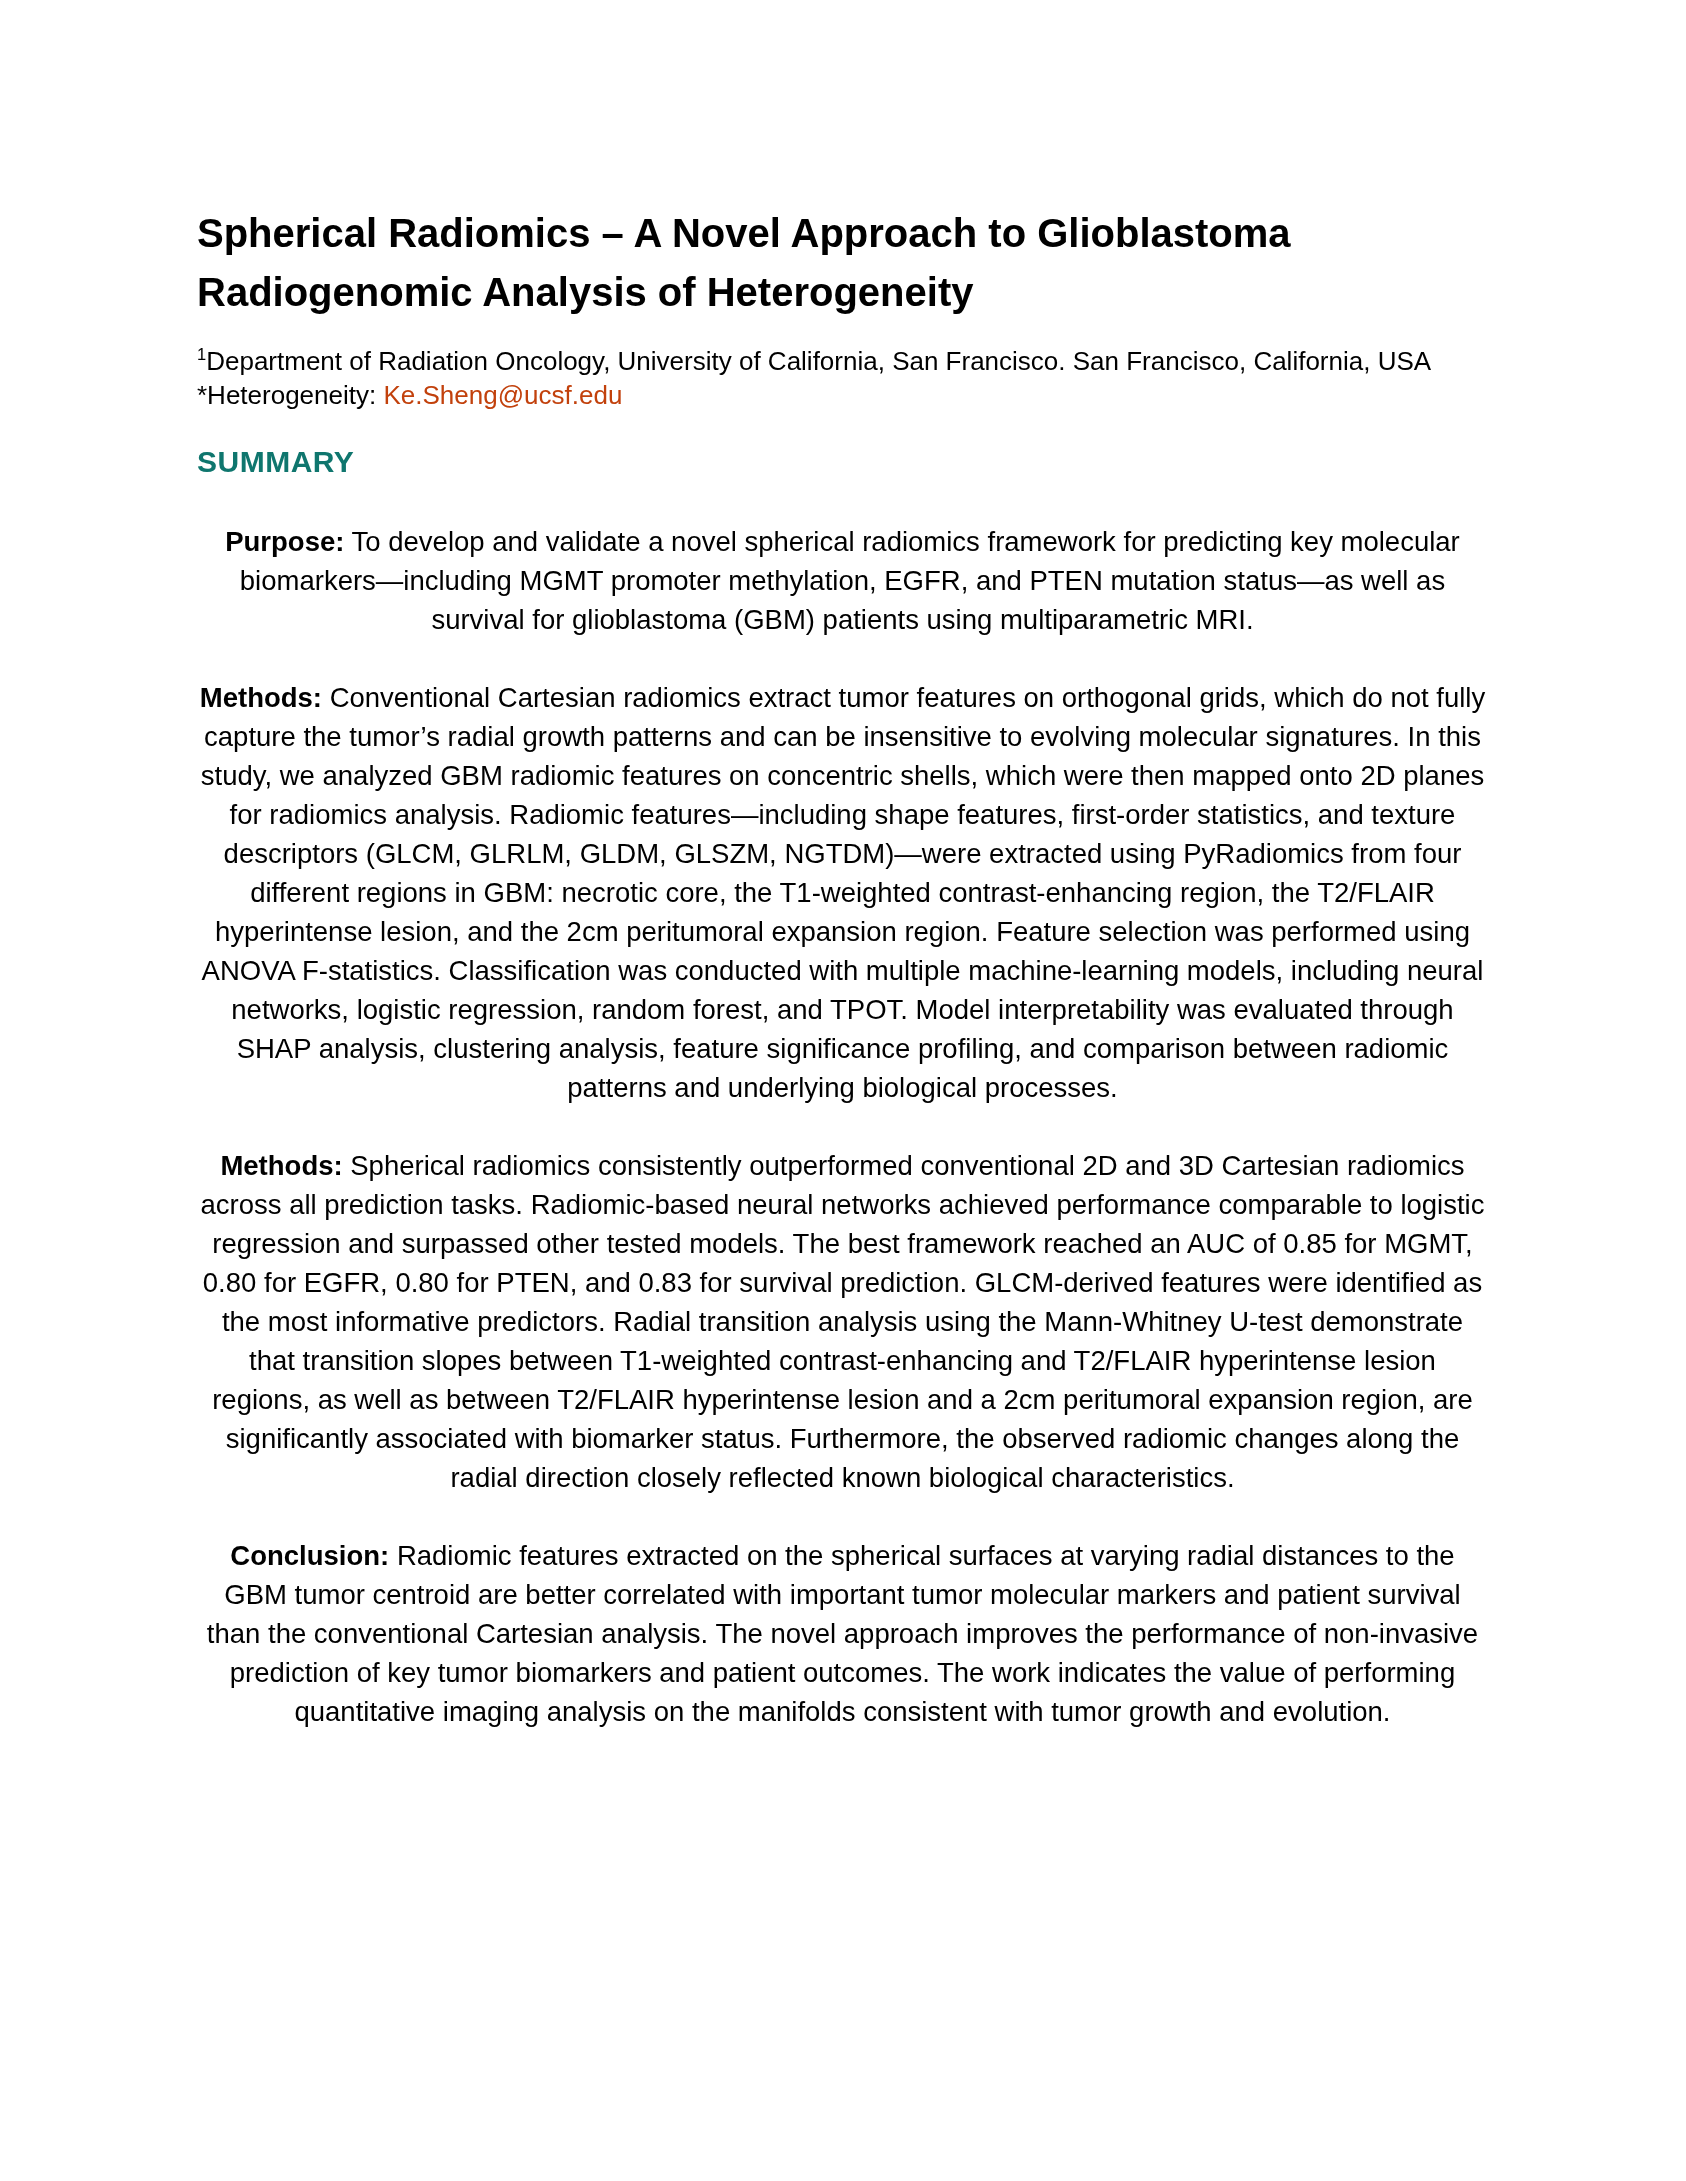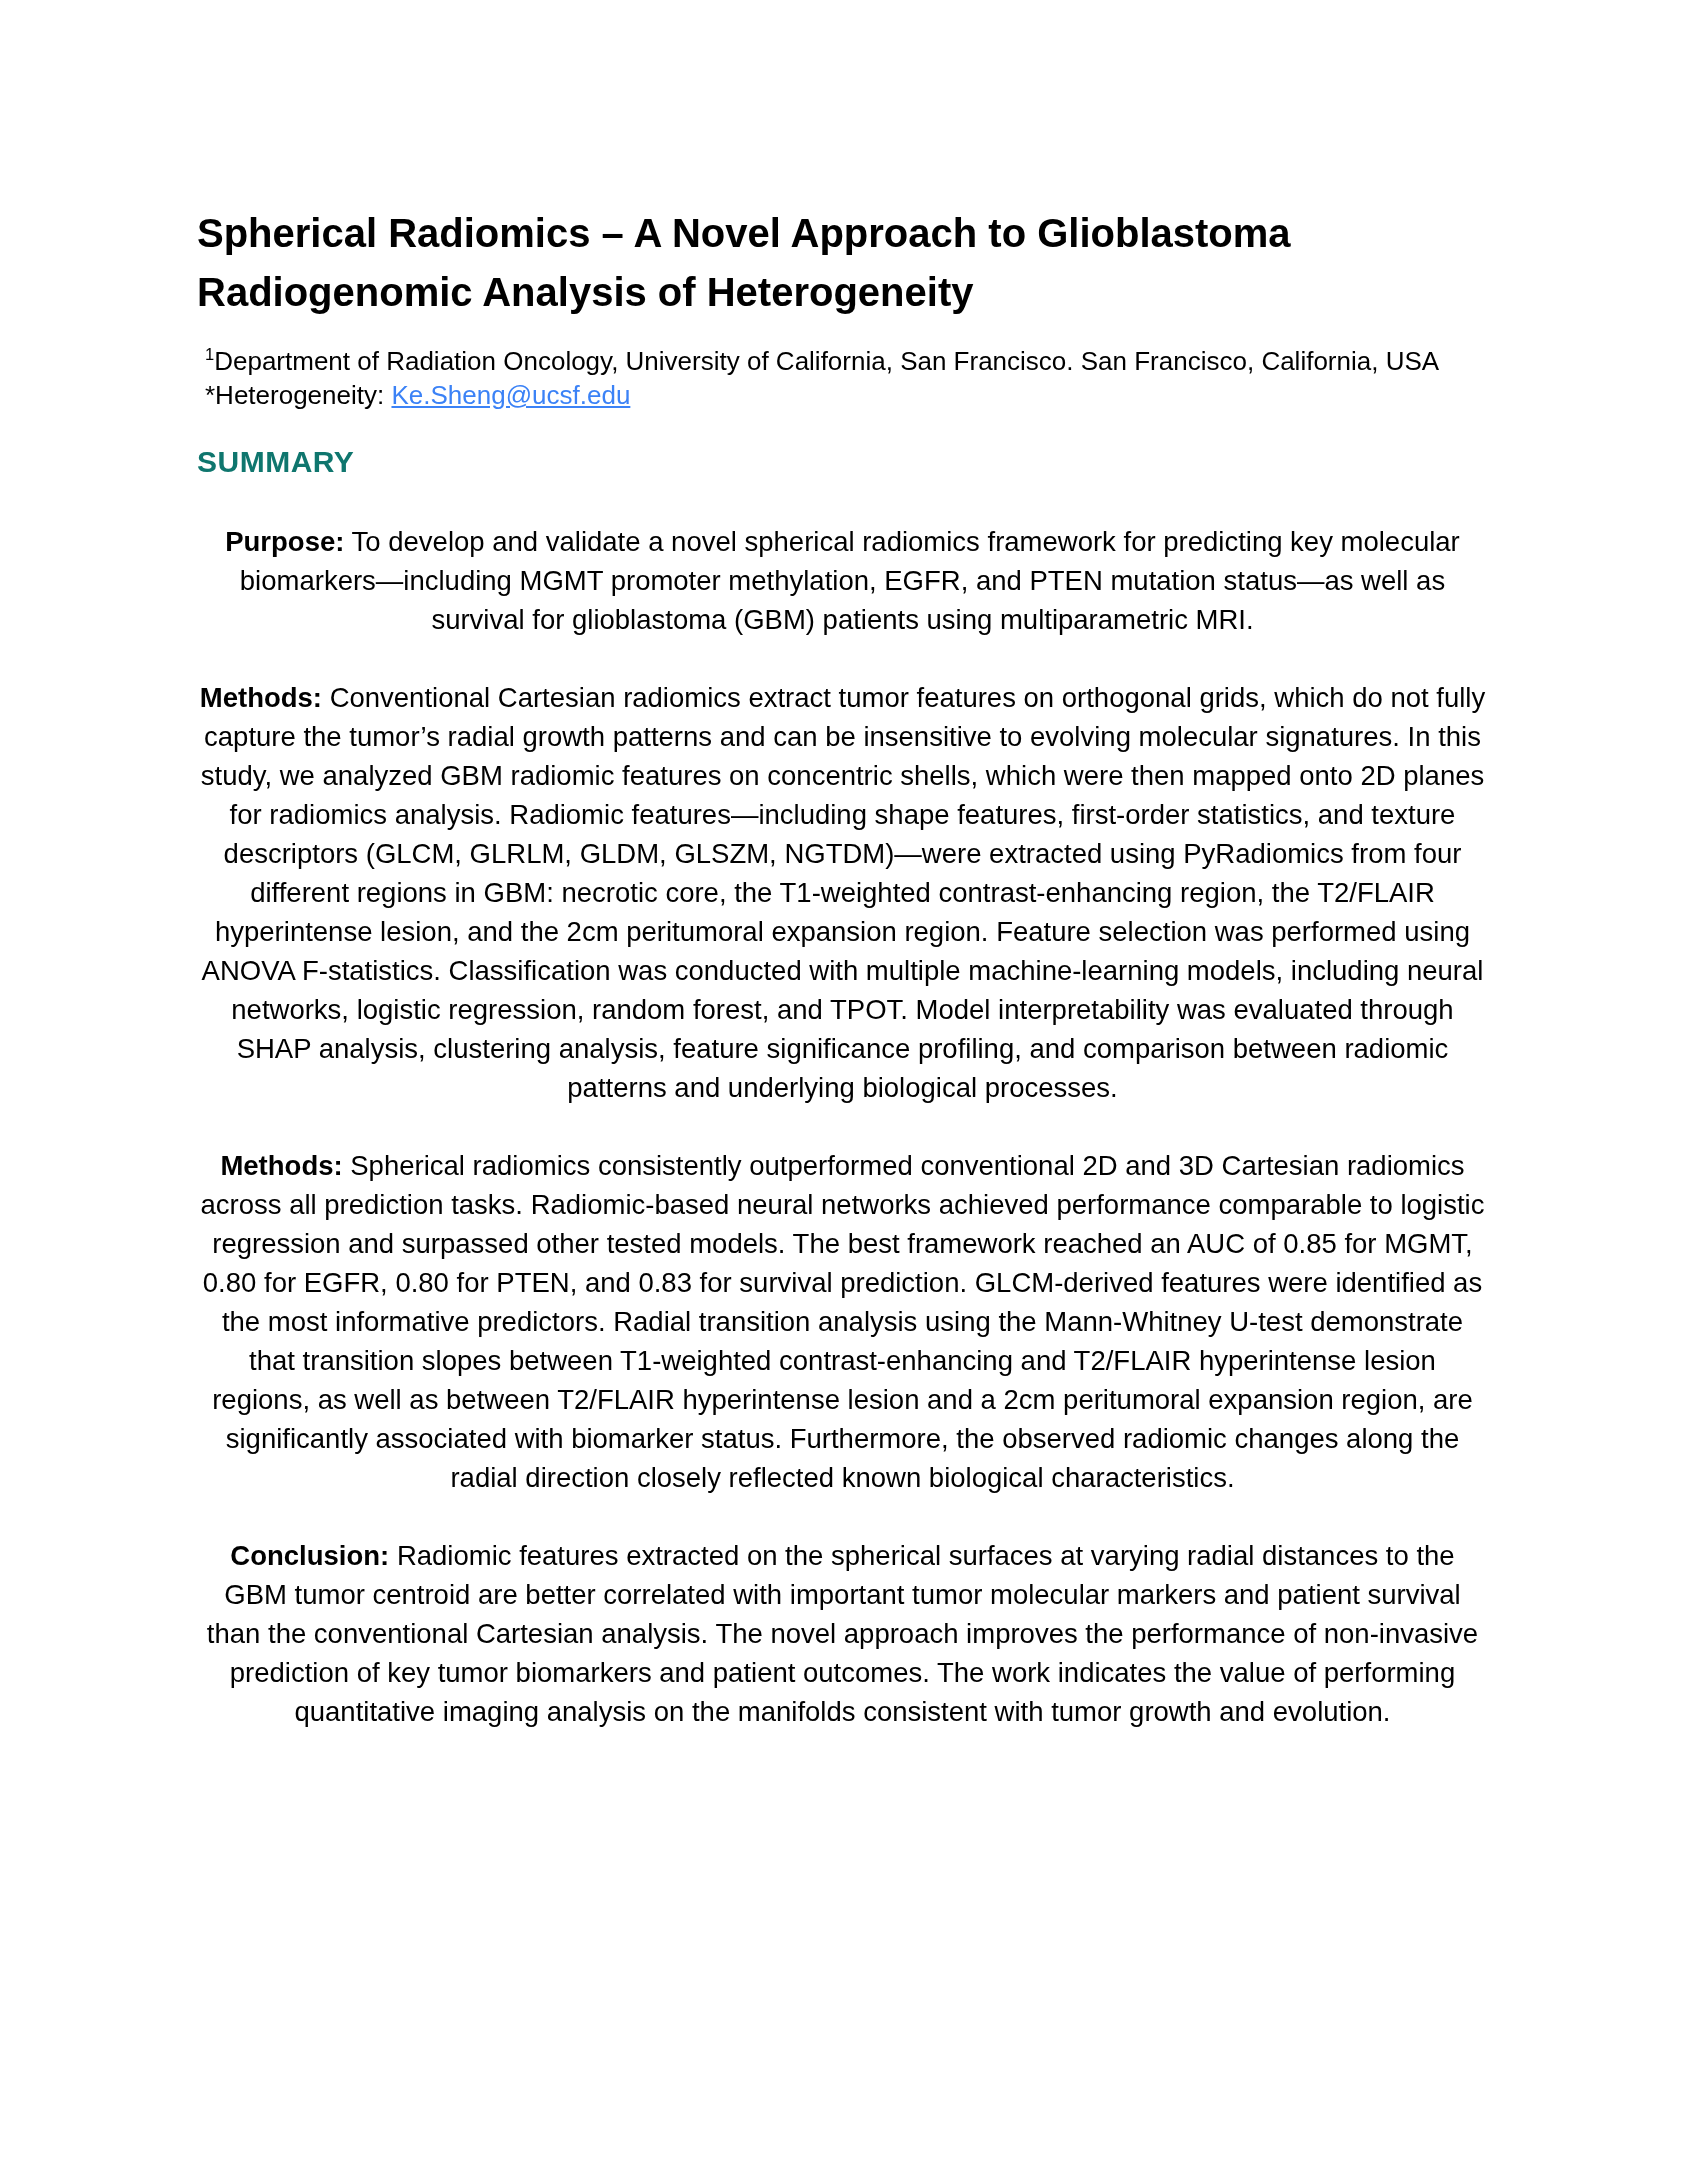--- a/index.html
+++ b/index.html
@@ -35,29 +35,28 @@
     margin: 0 0 55px 0;
     font-weight: 400;
   }
   .author-line sup {
     font-size: 20px;
     line-height: 0;
   }
   .affiliation {
     font-size: 26px;
     line-height: 34px;
-    margin: 0 0 31px 8px;
+    margin: 0 0 31px 0;
   }
   .affiliation sup {
     font-size: 16.5px;
     line-height: 0;
   }
   .link {
-    color: #3b82f6;
-    text-decoration: underline;
+    color: #c2410c;
     cursor: pointer;
     text-align: center;
   }
   .section-heading {
     font-size: 30px;
     line-height: 37px;
     font-weight: 700;
     color: #0f766e;
     margin: 0 0 42px 0;
     letter-spacing: 0.5px;

